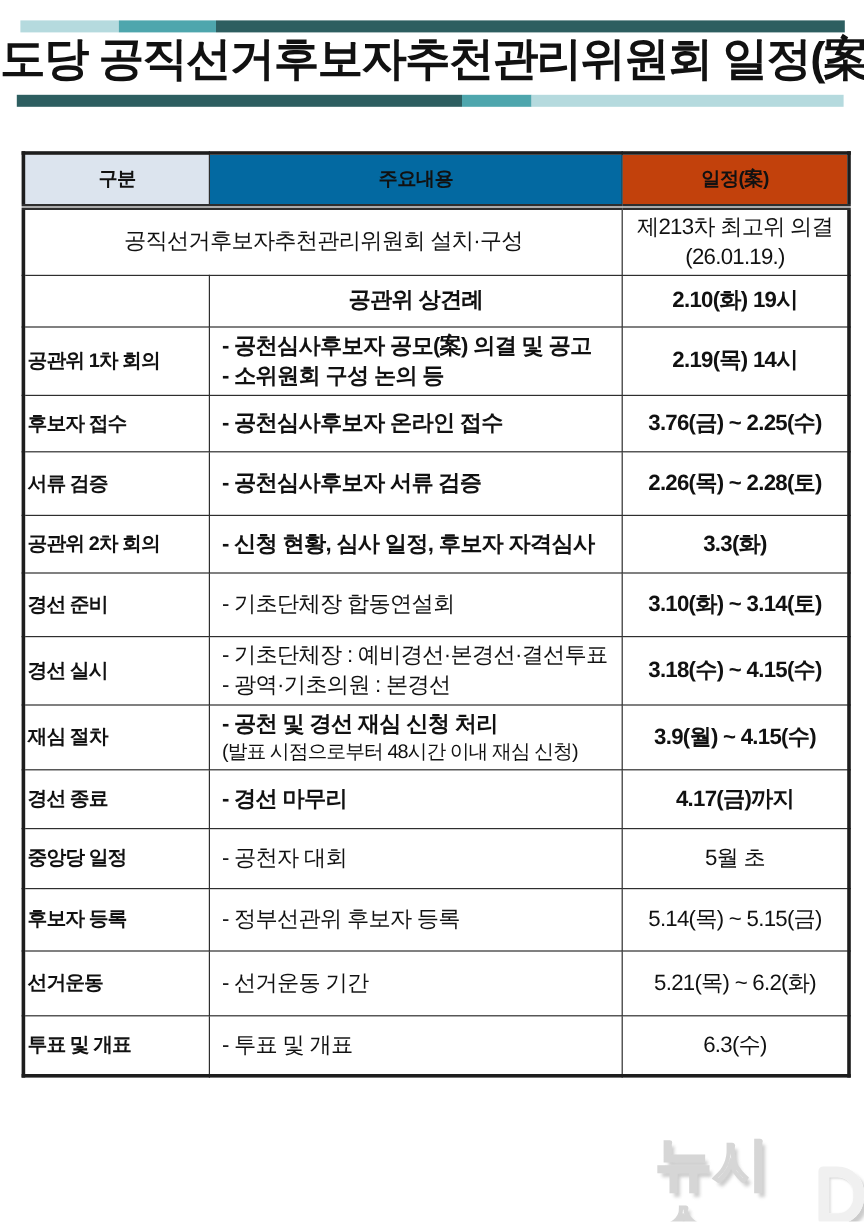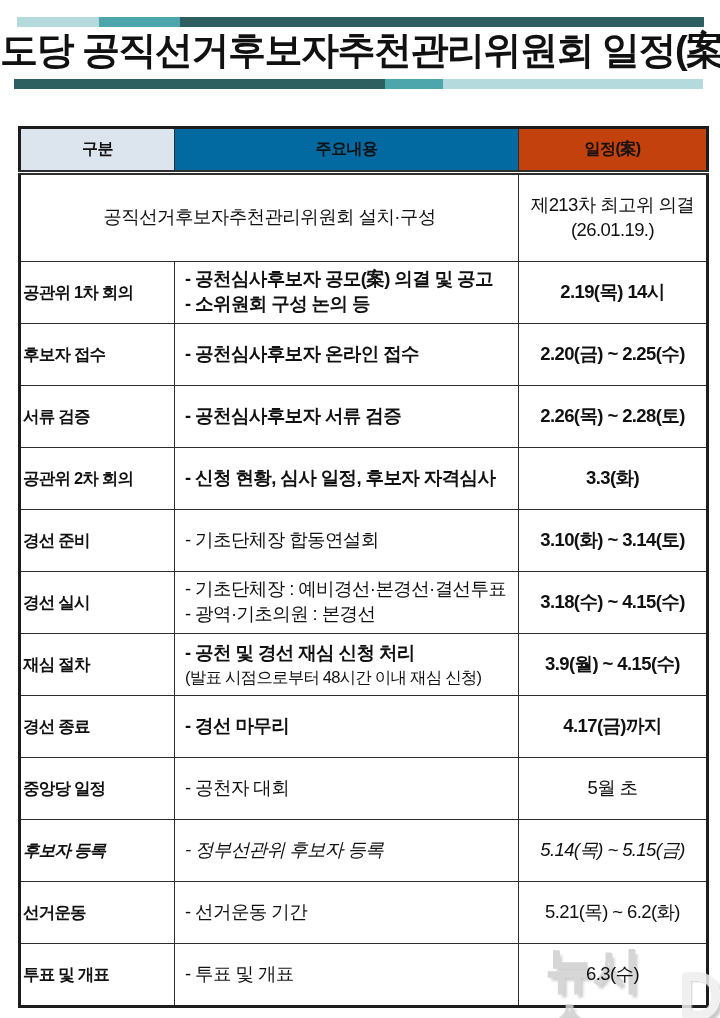--- a/index.html
+++ b/index.html
@@ -20,21 +20,21 @@
     border-collapse:collapse;border:3px solid #1d1d1d;
   }
   th,td{border:1.6px solid #2e2e2e;overflow:hidden;}
   thead th{
     height:39px;font-size:16px;font-weight:700;letter-spacing:-0.5px;
     border-bottom:5px double #2e2e2e;
   }
   td.label{font-weight:700;font-size:19px;letter-spacing:-0.5px;padding:2px;}
   td.content{font-size:18.5px;font-weight:700;text-align:left;padding:3px 4px 3px 10px;}
   td.content.center{text-align:center;padding-left:4px;}
-  td.sched{text-align:center;font-size:18.5px;font-weight:700;padding:18px 3px;letter-spacing:-0.3px;}
+  td.sched{text-align:center;font-size:18.5px;font-weight:700;padding:2px 3px;letter-spacing:-0.3px;}
   .cline{line-height:1.35;white-space:nowrap;letter-spacing:-0.6px;position:relative;z-index:10;}
   .cline.light{font-weight:400;}
   .cline.small{font-size:16.5px;letter-spacing:-0.8px;}
   .watermark{
     position:absolute;top:944px;left:546px;display:flex;align-items:center;
     z-index:5;opacity:0.85;pointer-events:none;
   }
   .wm-text{
     font-size:47px;font-weight:800;letter-spacing:1px;color:#fdfdfd;
     -webkit-text-stroke:2px #cfcfcf;text-shadow:3px 4px 3px #c2c2c2;line-height:52px;
@@ -78,41 +78,50 @@
   <tbody id="tbody">
       <tr style="height: 52px;">
         <td class="content center" colspan="2">
           <div class="cline light">공직선거후보자추천관리위원회 설치·구성</div>
         </td>
         <td class="sched">
           <div class="cline light">제213차 최고위 의결</div>
           <div class="cline light">(26.01.19.)</div>
         </td>
       </tr>
+      <tr style="height: 43px;">
+        <td class="label"></td>
+        <td class="content center">
+          <div class="cline">공관위 상견례</div>
+        </td>
+        <td class="sched">
+          <div class="cline">2.10(화) 19시</div>
+        </td>
+      </tr>
       <tr style="height: 57px;">
         <td class="label">
           <div class="cline small">공관위 1차 회의</div>
         </td>
         <td class="content">
           <div class="cline">- 공천심사후보자 공모(案) 의결 및 공고</div>
           <div class="cline">- 소위원회 구성 논의 등</div>
         </td>
         <td class="sched">
           <div class="cline">2.19(목) 14시</div>
         </td>
       </tr>
       <tr style="height: 47px;">
         <td class="label">
           <div class="cline small">후보자 접수</div>
         </td>
         <td class="content">
           <div class="cline">- 공천심사후보자 온라인 접수</div>
         </td>
         <td class="sched">
-          <div class="cline">2.20(금) ~ 2.25(수)</div>
+          <div class="cline">3.76(금) ~ 2.25(수)</div>
         </td>
       </tr>
       <tr style="height: 53px;">
         <td class="label">
           <div class="cline small">서류 검증</div>
         </td>
         <td class="content">
           <div class="cline">- 공천심사후보자 서류 검증</div>
         </td>
         <td class="sched">
@@ -180,21 +189,21 @@
         <td class="label">
           <div class="cline small">중앙당 일정</div>
         </td>
         <td class="content">
           <div class="cline light">- 공천자 대회</div>
         </td>
         <td class="sched">
           <div class="cline light">5월 초</div>
         </td>
       </tr>
-      <tr style="height: 52px; font-style: italic;">
+      <tr style="height: 52px;">
         <td class="label">
           <div class="cline small">후보자 등록</div>
         </td>
         <td class="content">
           <div class="cline light">- 정부선관위 후보자 등록</div>
         </td>
         <td class="sched">
           <div class="cline light">5.14(목) ~ 5.15(금)</div>
         </td>
       </tr>

